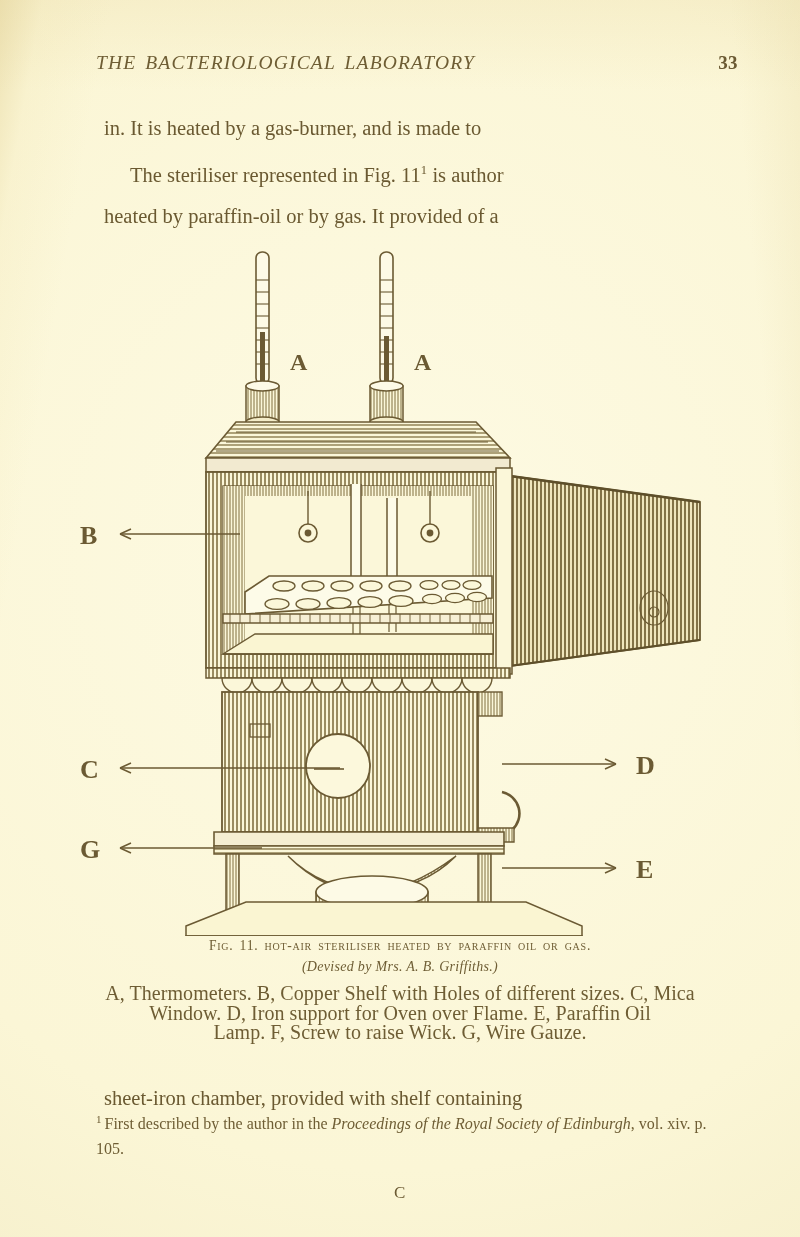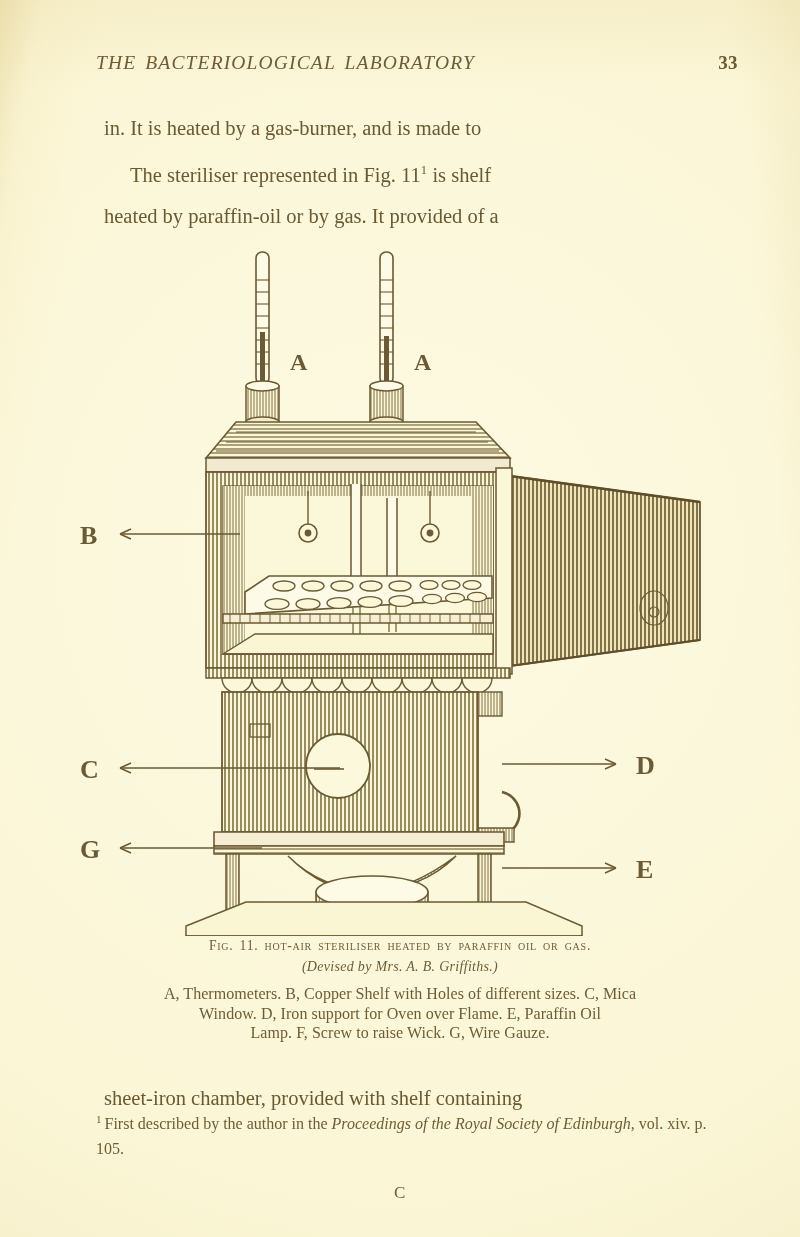--- a/index.html
+++ b/index.html
@@ -105,21 +105,21 @@
   }
   .cap-title::first-letter { text-transform: uppercase; }
   .cap-credit {
     margin-top: 5px;
     font-size: 14px;
     font-style: italic;
     letter-spacing: 0.3px;
   }
   .cap-key {
     margin-top: 9px;
-    font-size: 16px;
+    font-size: 20px;
     line-height: 19.5px;
     letter-spacing: 0.05px;
   }
   .cap-key div { white-space: nowrap; }
 
   
   .footnote {
     position: absolute;
     top: 1107px;
     left: 96px;
@@ -157,21 +157,21 @@
 
   <div class="running-head">
     <span class="rh-title">THE BACTERIOLOGICAL LABORATORY</span>
     <span class="rh-folio">33</span>
   </div>
 
   <div class="body-block body-top">
     <p class="tin">in.  It is heated by a gas-burner, and is made to</p>
     <p class="pin">
       <span>The steriliser represented in Fig. 11</span><span class="fnref">1</span>
-      <span>is shelf</span>
+      <span>is author</span>
     </p>
     <p class="tin">heated by paraffin-oil or by gas.  It provided of a</p>
   </div>
 
   <div class="figure">
     <svg width="720" height="700" viewBox="0 0 720 700">
       <defs>
 
         <pattern id="vhatch" width="4" height="4" patternUnits="userSpaceOnUse">
           <rect width="4" height="4" fill="#fbf7d9"></rect>

